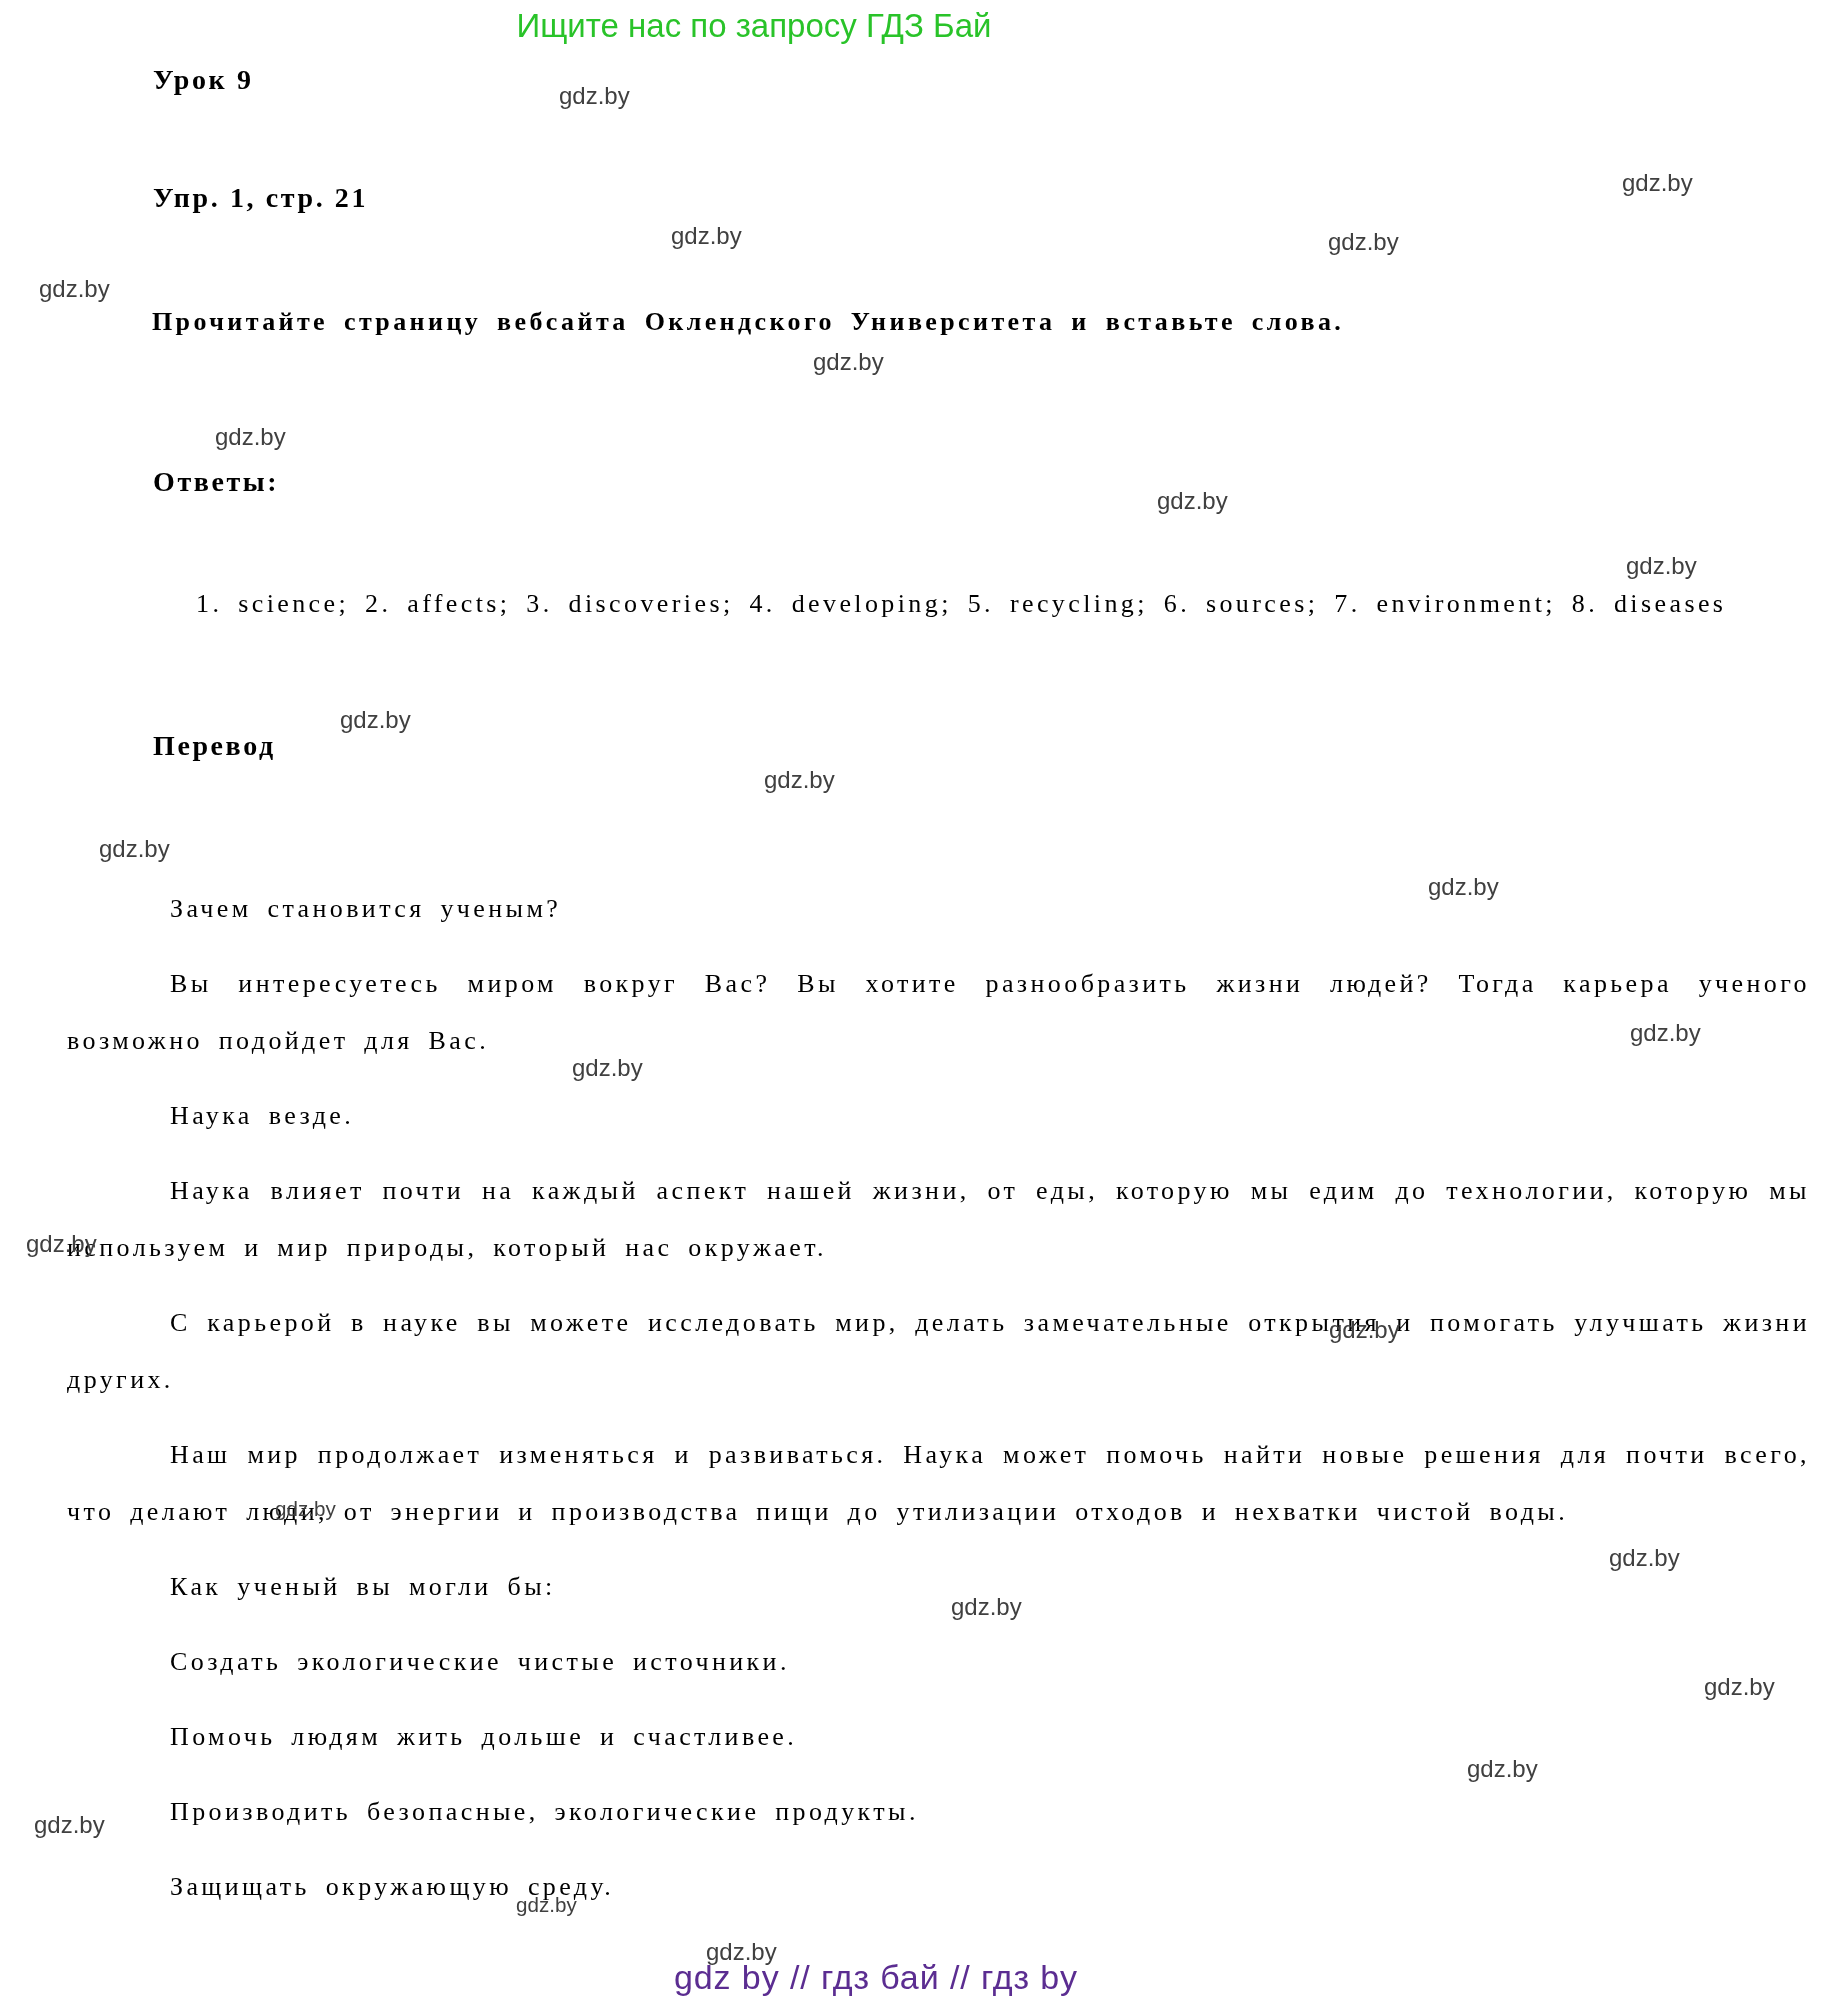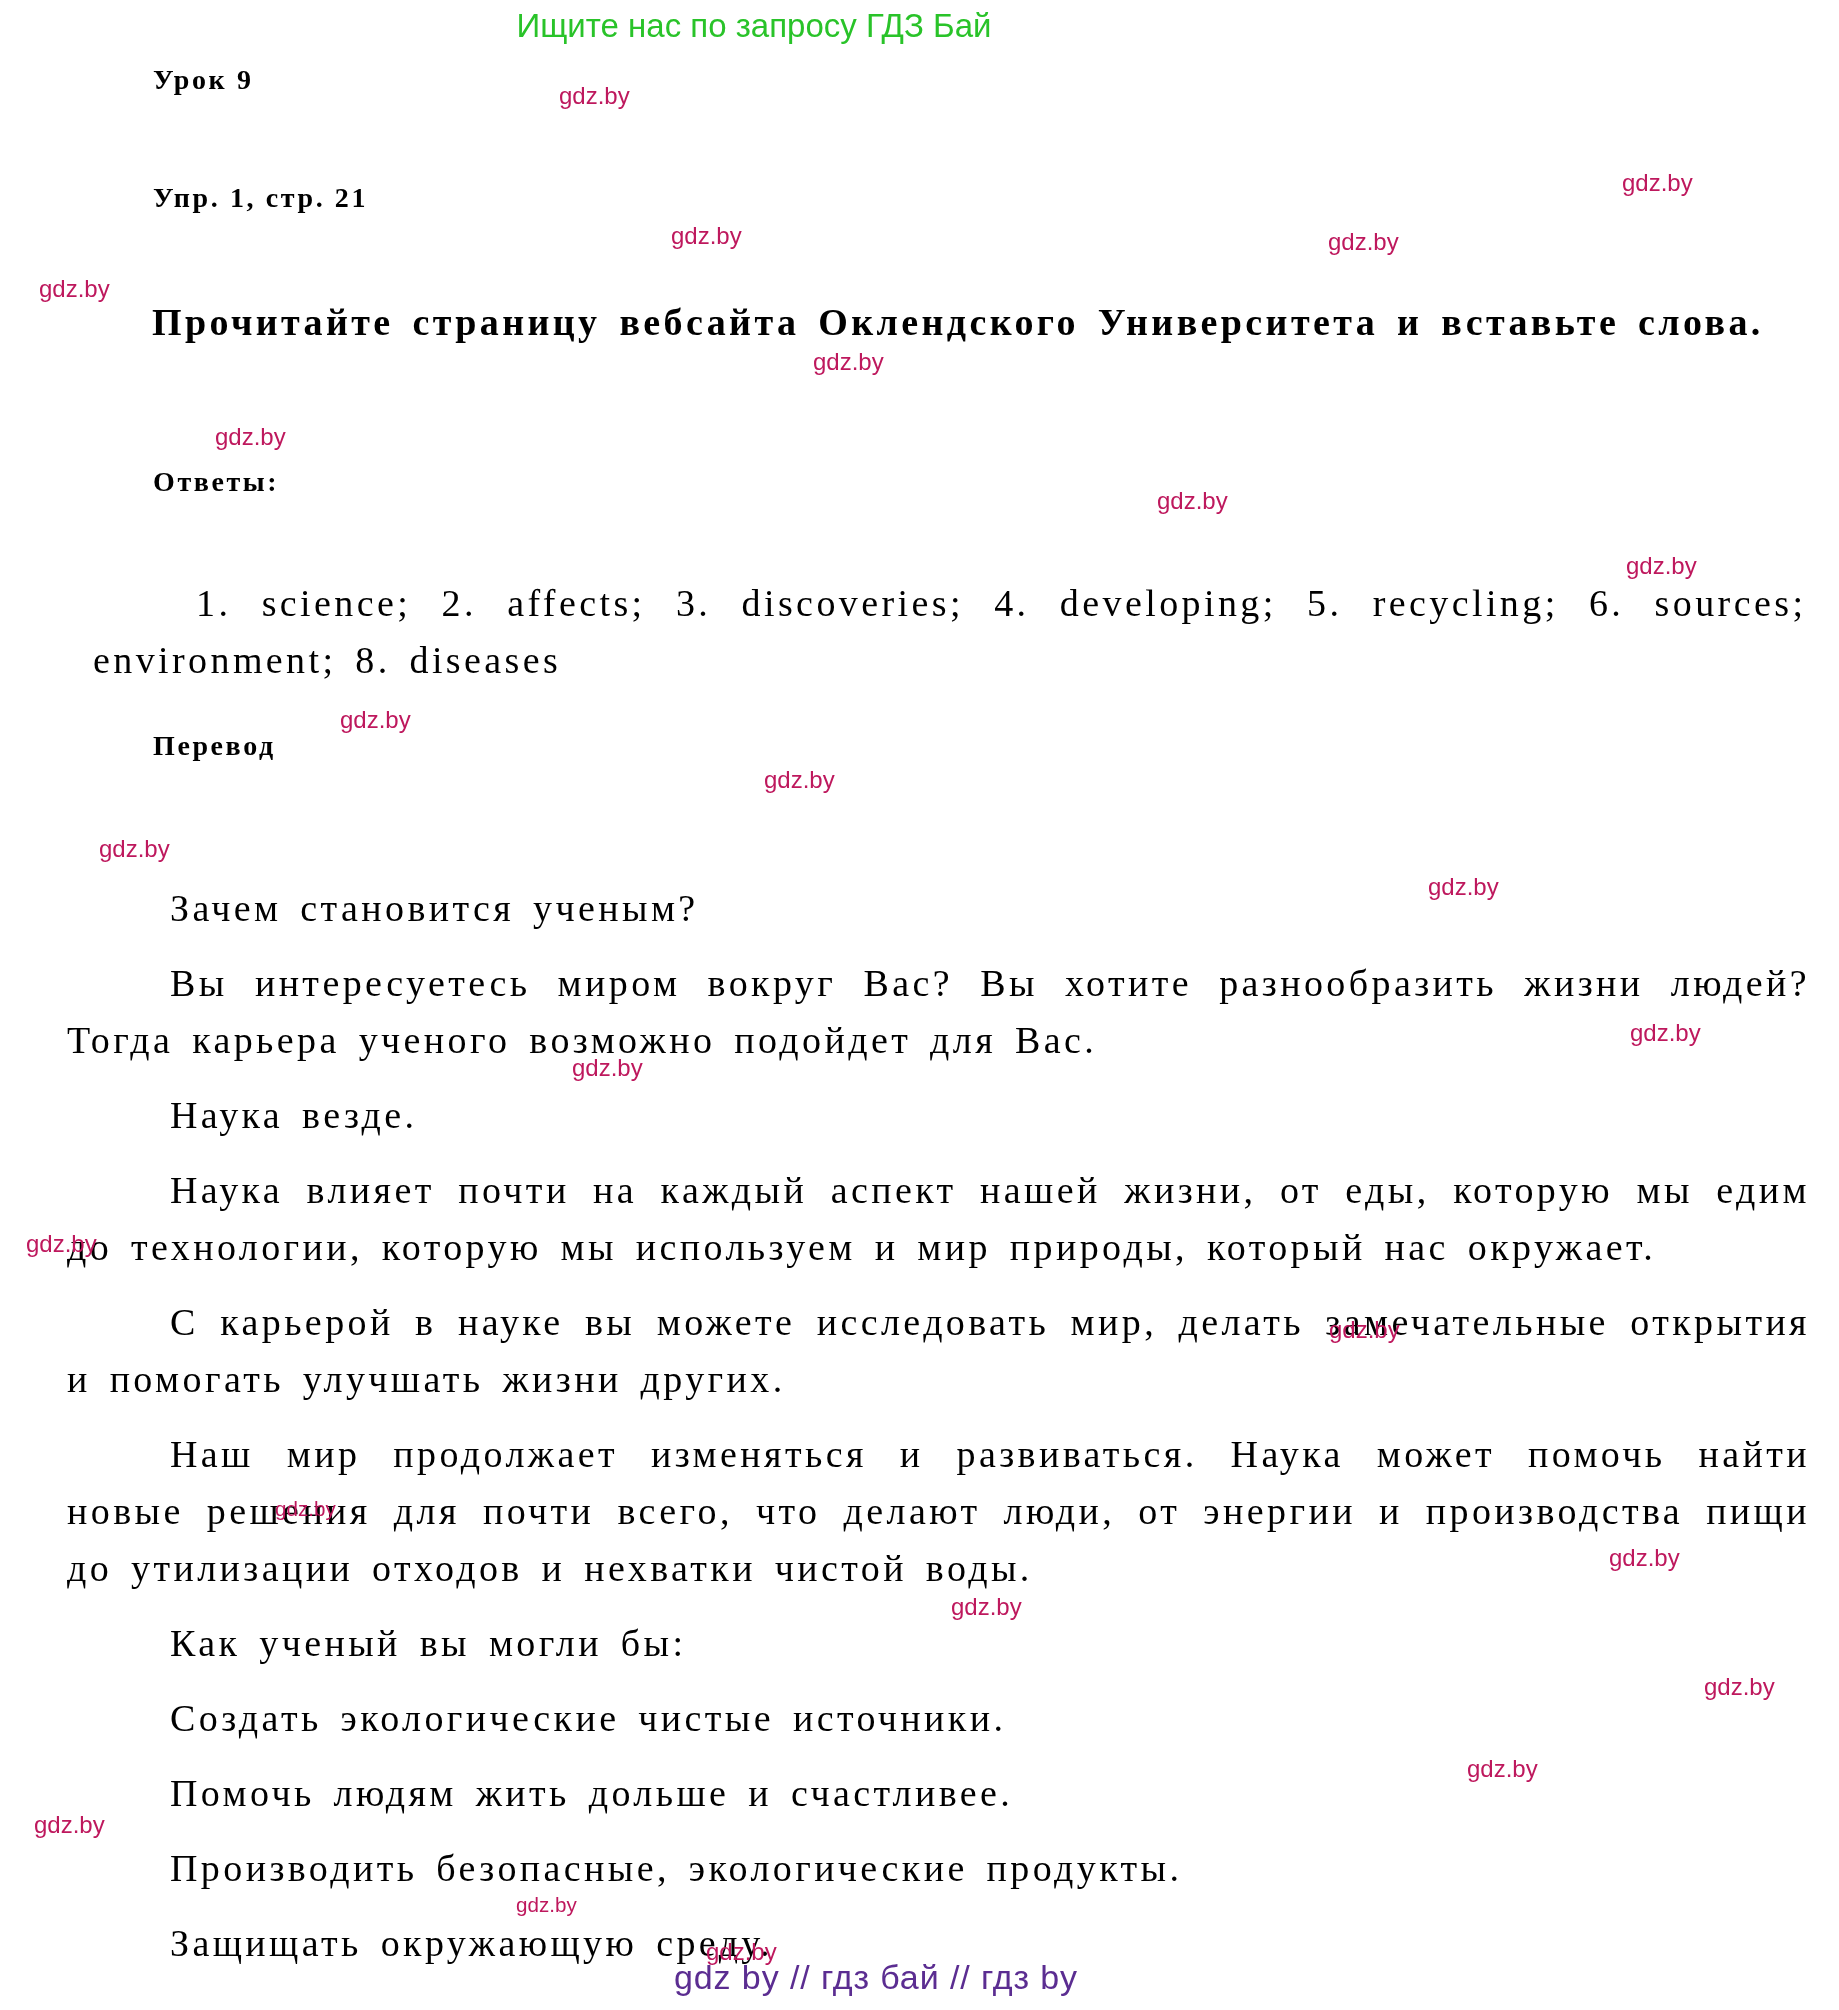--- a/index.html
+++ b/index.html
@@ -34,21 +34,21 @@
     white-space: nowrap;
   }
   #lesson-title   { top: 64px; }
   #exercise-title { top: 182px; }
   #answers-heading { top: 466px; }
   #translation-heading { top: 730px; }
   .textblock {
     position: absolute;
     left: 49px;
     width: 1779px;
-    font-size: 38px;
+    font-size: 26px;
     line-height: 57px;
     letter-spacing: 3.4px;
     word-spacing: 6px;
     text-align: justify;
   }
   #task-text {
     top: 291px;
     font-weight: 700;
     line-height: 62px;
   }
@@ -61,21 +61,21 @@
   }
   #translation-block p {
     margin: 18px;
     text-indent: 103px;
   }
   .para { text-indent: 103px; }
   .watermark {
     position: absolute;
     font-family: "Liberation Sans", sans-serif;
     font-size: 24px;
-    color: #be185d;
+    color: #404040;
     white-space: nowrap;
   }
   .watermark.small { font-size: 20.6px; }
   .footer {
     position: absolute;
     top: 1958px;
     left: 0;
     width: 1752px;
     text-align: center;
     font-family: "Liberation Sans", sans-serif;

